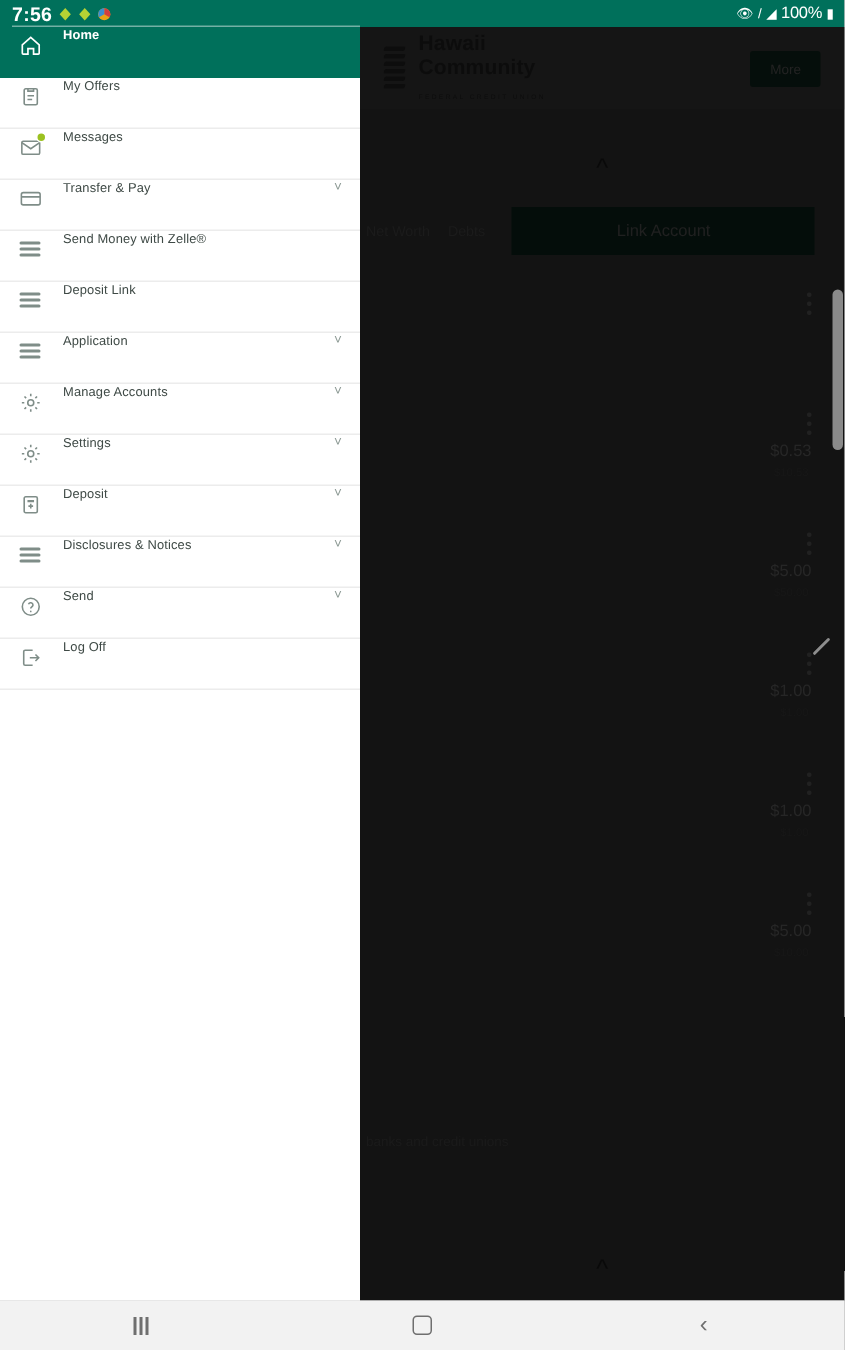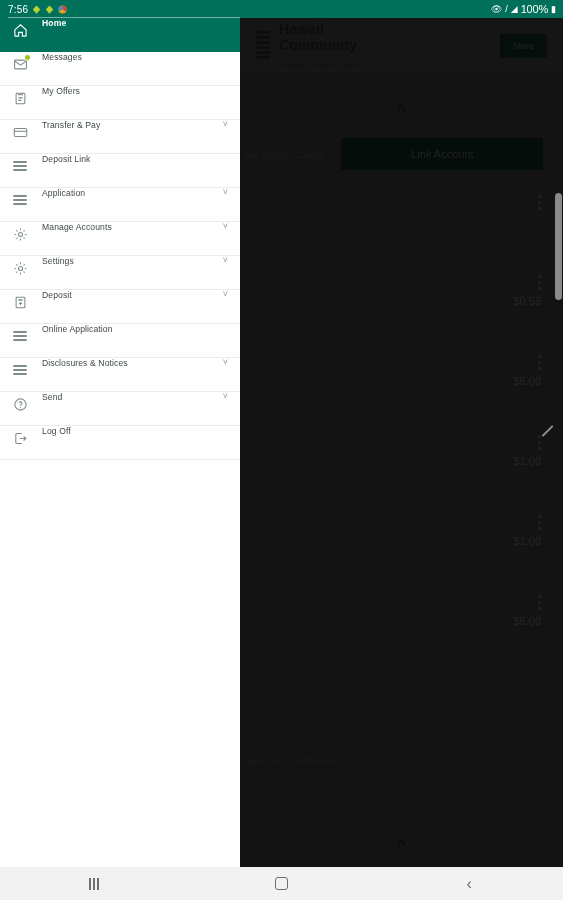--- a/index.html
+++ b/index.html
@@ -12,21 +12,21 @@
   #app { position:relative; width:563px; height:900px; }
 
   
   .statusbar{
     position:absolute; top:0; left:0; width:563px; height:18px;
     background:#00705b; color:#ffffff;
     display:flex; align-items:center; font-size:10px; z-index:40;
   }
   .statusbar .sb-left{ display:flex; align-items:center; gap:4px; padding-left:8px; }
   .statusbar .sb-right{ margin-left:auto; display:flex; align-items:center; gap:3px; padding-right:7px; }
-  .sb-time{ font-size:10px; font-weight:normal; letter-spacing:.2px; }
+  .sb-time{ font-size:13px; font-weight:bold; letter-spacing:.2px; }
   .dot-ic{ width:9px; height:9px; display:inline-block; }
   .sb-icon{ font-size:9px; line-height:1; display:inline-block; }
   .sb-batt{ font-size:11px; letter-spacing:-.2px; }
 
   
   .content{
     position:absolute; top:18px; left:240px; width:323px; height:849px;
     background:#2a2a2a; overflow:hidden; z-index:5;
   }
   .scrim{
@@ -257,50 +257,60 @@
         <svg class="ico-svg" viewBox="0 0 24 24" fill="none" stroke="#ffffff" stroke-width="1.8">
           <path d="M3 11 12 3l9 8v9a1 1 0 0 1-1 1h-5v-6H9v6H4a1 1 0 0 1-1-1z"></path>
         </svg>
       </span>
       <span class="nav-label">Home</span>
     </div>
 
     <div class="nav-item">
       <span class="nav-ico">
         <svg class="ico-svg" viewBox="0 0 24 24" fill="none" stroke="#7f8d88" stroke-width="1.7">
-          <rect x="2.5" y="5" width="19" height="14" rx="1.5"></rect>
-            <path d="M2.5 6.5 12 13l9.5-6.5"></path>
-        </svg>
-        <span class="badge"></span>
-      </span>
-      <span class="nav-label">Messages</span>
-    </div>
-
-    <div class="nav-item">
-      <span class="nav-ico">
-        <svg class="ico-svg" viewBox="0 0 24 24" fill="none" stroke="#7f8d88" stroke-width="1.7">
           <rect x="5" y="3.5" width="14" height="17" rx="1.6"></rect>
             <path d="M9 3v3h6V3"></path>
             <path d="M8.5 11h7M8.5 15h5"></path>
         </svg>
       </span>
       <span class="nav-label">My Offers</span>
     </div>
 
     <div class="nav-item">
       <span class="nav-ico">
         <svg class="ico-svg" viewBox="0 0 24 24" fill="none" stroke="#7f8d88" stroke-width="1.7">
+          <rect x="2.5" y="5" width="19" height="14" rx="1.5"></rect>
+            <path d="M2.5 6.5 12 13l9.5-6.5"></path>
+        </svg>
+        <span class="badge"></span>
+      </span>
+      <span class="nav-label">Messages</span>
+    </div>
+
+    <div class="nav-item">
+      <span class="nav-ico">
+        <svg class="ico-svg" viewBox="0 0 24 24" fill="none" stroke="#7f8d88" stroke-width="1.7">
           <rect x="2" y="5.5" width="20" height="13" rx="2"></rect>
             <path d="M2 10h20"></path>
         </svg>
       </span>
       <span class="nav-label">Transfer &amp; Pay</span>
       <span class="nav-chev">˅</span>
     </div>
 
+    <div class="nav-item">
+      <span class="nav-ico">
+        <span class="hamb">
+            <b></b>
+            <b></b>
+            <b></b>
+          </span>
+      </span>
+      <span class="nav-label">Send Money with Zelle®</span>
+    </div>
 
     <div class="nav-item">
       <span class="nav-ico">
         <span class="hamb">
             <b></b>
             <b></b>
             <b></b>
           </span>
       </span>
       <span class="nav-label">Deposit Link</span>
@@ -345,30 +355,20 @@
         <svg class="ico-svg" viewBox="0 0 24 24" fill="none" stroke="#7f8d88" stroke-width="1.7">
           <rect x="5" y="3.5" width="14" height="17" rx="1.6"></rect>
             <path d="M8.5 8h7" stroke-width="2.4"></path>
             <path d="M12 11v5M9.5 13.5h5"></path>
         </svg>
       </span>
       <span class="nav-label">Deposit</span>
       <span class="nav-chev">˅</span>
     </div>
 
-    <div class="nav-item">
-      <span class="nav-ico">
-        <span class="hamb">
-            <b></b>
-            <b></b>
-            <b></b>
-          </span>
-      </span>
-      <span class="nav-label">Online Application</span>
-    </div>
 
     <div class="nav-item">
       <span class="nav-ico">
         <span class="hamb">
             <b></b>
             <b></b>
             <b></b>
           </span>
       </span>
       <span class="nav-label">Disclosures &amp; Notices</span>

